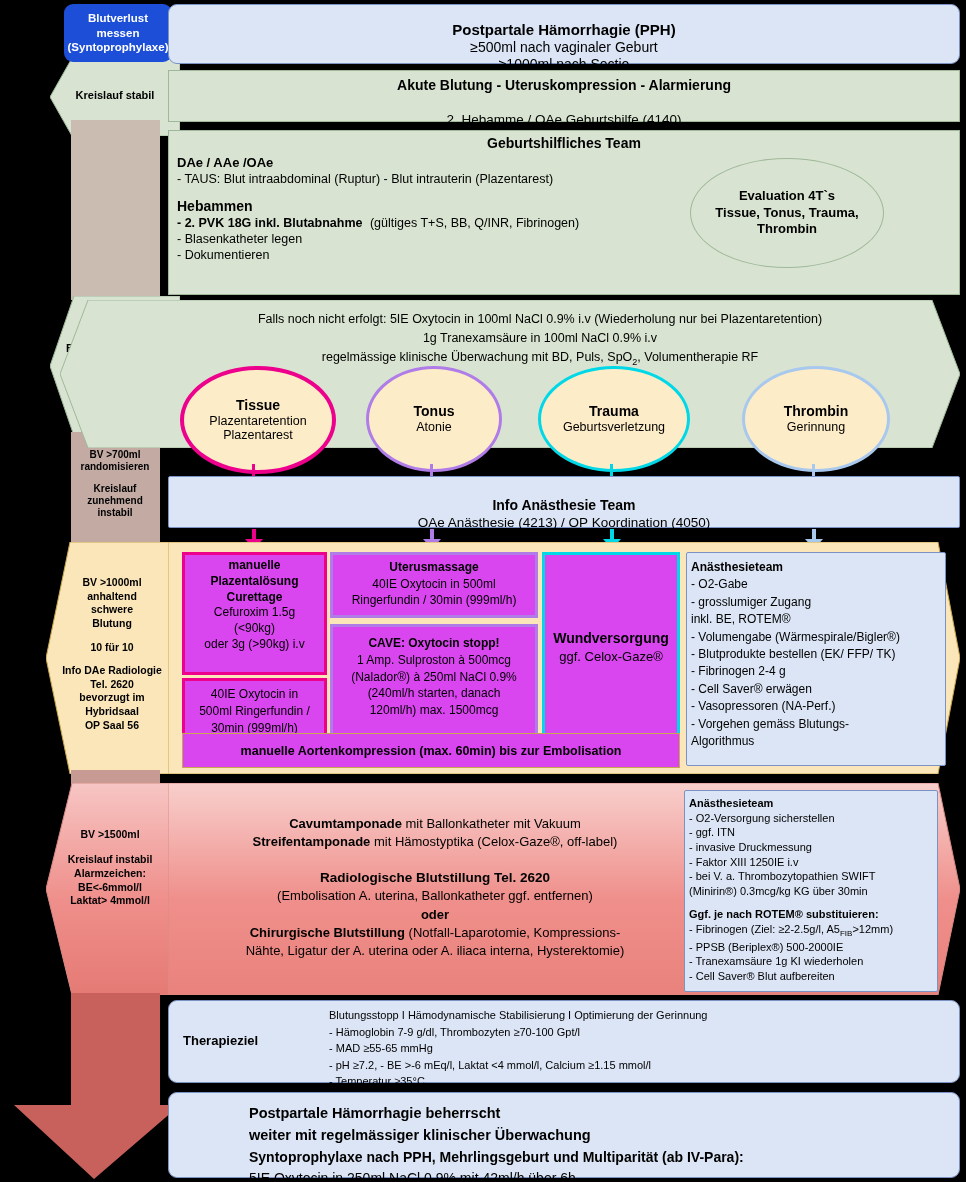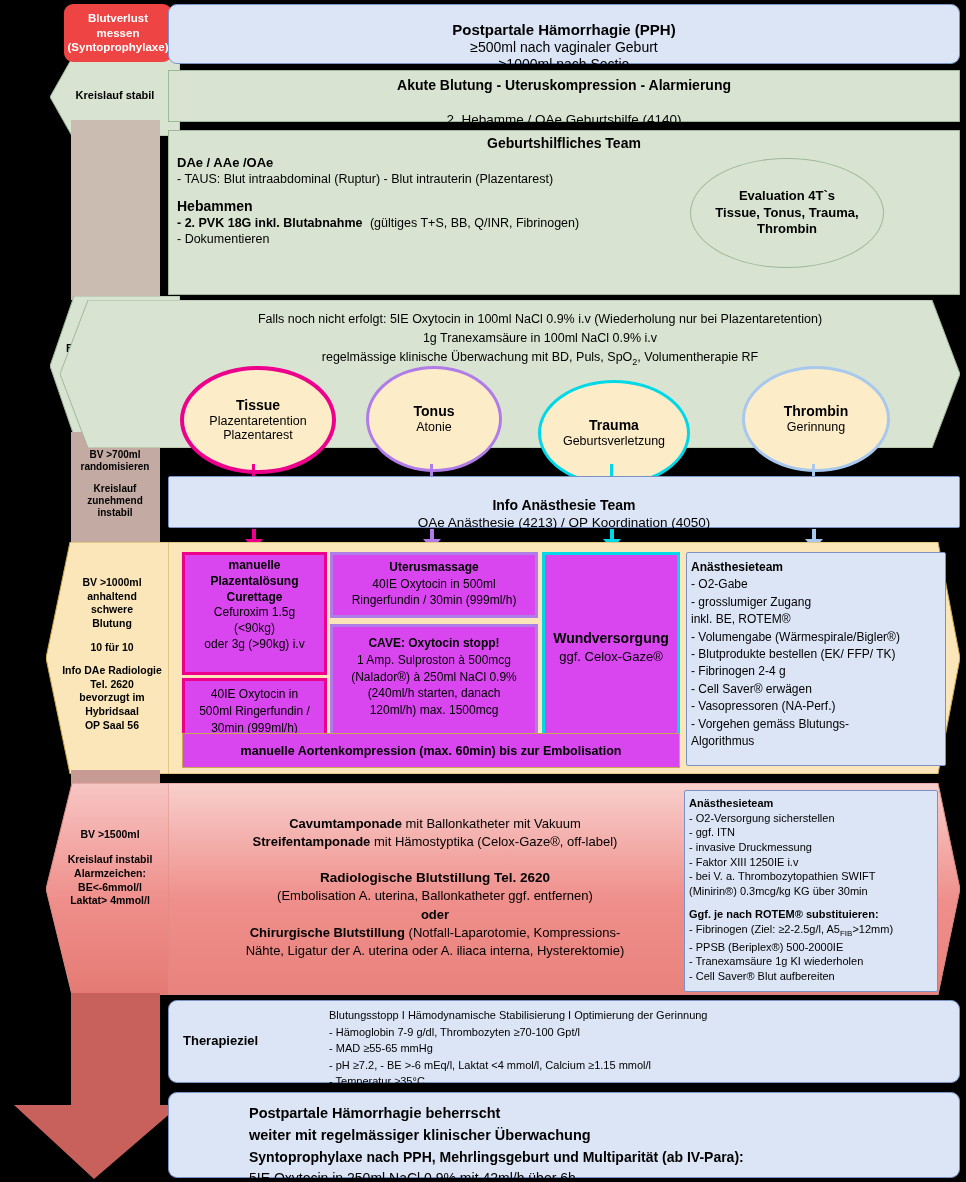--- a/index.html
+++ b/index.html
@@ -86,21 +86,21 @@
   <div>Kreislauf instabil</div>
   <div>Alarmzeichen:</div>
   <div>BE&lt;-6mmol/l</div>
   <div>Laktat&gt; 4mmol/l</div>
 </div>
 
 <svg class="abs" style="left:14px;top:993px;width:166px;height:186px;">
   <polygon points="57,0 146,0 146,112 166,112 80,186 0,112 57,112" fill="#c8615c"></polygon>
 </svg>
 
-<div class="abs ctr" style="left:64px;top:4px;width:108px;height:58px;background:#ef4444;border-radius:9px;
+<div class="abs ctr" style="left:64px;top:4px;width:108px;height:58px;background:#1d4ed8;border-radius:9px;
             color:#fff;font-weight:bold;font-size:11.5px;line-height:1.28;
             display:flex;flex-direction:column;align-items:center;justify-content:center;">
   <div>Blutverlust</div>
   <div>messen</div>
   <div>(Syntoprophylaxe)</div>
 </div>
 
 <div class="abs bluebox ctr" style="left:168px;top:4px;width:792px;height:60px;padding-top:16px;">
   <div class="b" style="font-size:15px;">Postpartale Hämorrhagie (PPH)</div>
   <div style="font-size:14px;margin-top:1px;">≥500ml nach vaginaler Geburt</div>
@@ -116,20 +116,21 @@
   <div class="b ctr" style="font-size:14px;margin-top:4px;">Geburtshilfliches Team</div>
   <div style="padding:4px 0 0 8px;">
     <div class="b" style="font-size:13px;">DAe / AAe /OAe</div>
     <div style="font-size:12.5px;margin-top:2px;">- TAUS: Blut intraabdominal (Ruptur) - Blut intrauterin (Plazentarest)</div>
     <div style="height:12px"></div>
     <div class="b" style="font-size:14px;">Hebammen</div>
     <div style="font-size:12.5px;margin-top:2px;">
       <span class="b">- 2. PVK 18G inkl. Blutabnahme</span>
       <span style="margin-left:4px;">(gültiges T+S, BB, Q/INR, Fibrinogen)</span>
     </div>
+    <div style="font-size:12.5px;margin-top:2px;">- Blasenkatheter legen</div>
     <div style="font-size:12.5px;margin-top:2px;">- Dokumentieren</div>
   </div>
 </div>
 
 <div class="abs ell" style="left:690px;top:158px;width:194px;height:110px;background:#d8e4d1;border:1px solid #9fb899;font-size:13px;font-weight:bold;line-height:1.3;">
   <div>Evaluation 4T`s</div>
   <div>Tissue, Tonus, Trauma,</div>
   <div>Thrombin</div>
 </div>
 
@@ -146,21 +147,21 @@
 
 <div class="ell" style="left:180px;top:366px;width:148px;height:100px;border:4px solid #EC008C;font-size:12.5px;">
   <div class="b" style="font-size:14px">Tissue</div>
   <div>Plazentaretention</div>
   <div>Plazentarest</div>
 </div>
 <div class="ell" style="left:366px;top:366px;width:130px;height:100px;border:3px solid #B07CE8;font-size:12.5px;">
   <div class="b" style="font-size:14px">Tonus</div>
   <div>Atonie</div>
 </div>
-<div class="ell" style="left:538px;top:380px;width:146px;height:100px;border:3px solid #00D8E8;font-size:12.5px;">
+<div class="ell" style="left:538px;top:366px;width:146px;height:100px;border:3px solid #00D8E8;font-size:12.5px;">
   <div class="b" style="font-size:14px">Trauma</div>
   <div>Geburtsverletzung</div>
 </div>
 <div class="ell" style="left:742px;top:366px;width:142px;height:100px;border:3px solid #A8C8EE;font-size:12.5px;">
   <div class="b" style="font-size:14px">Thrombin</div>
   <div>Gerinnung</div>
 </div>
 
 <div class="abs" style="left:252px;top:464px;width:3px;height:12px;background:#EC008C;"></div>
 <div class="abs" style="left:430px;top:464px;width:3px;height:12px;background:#B07CE8;"></div>

